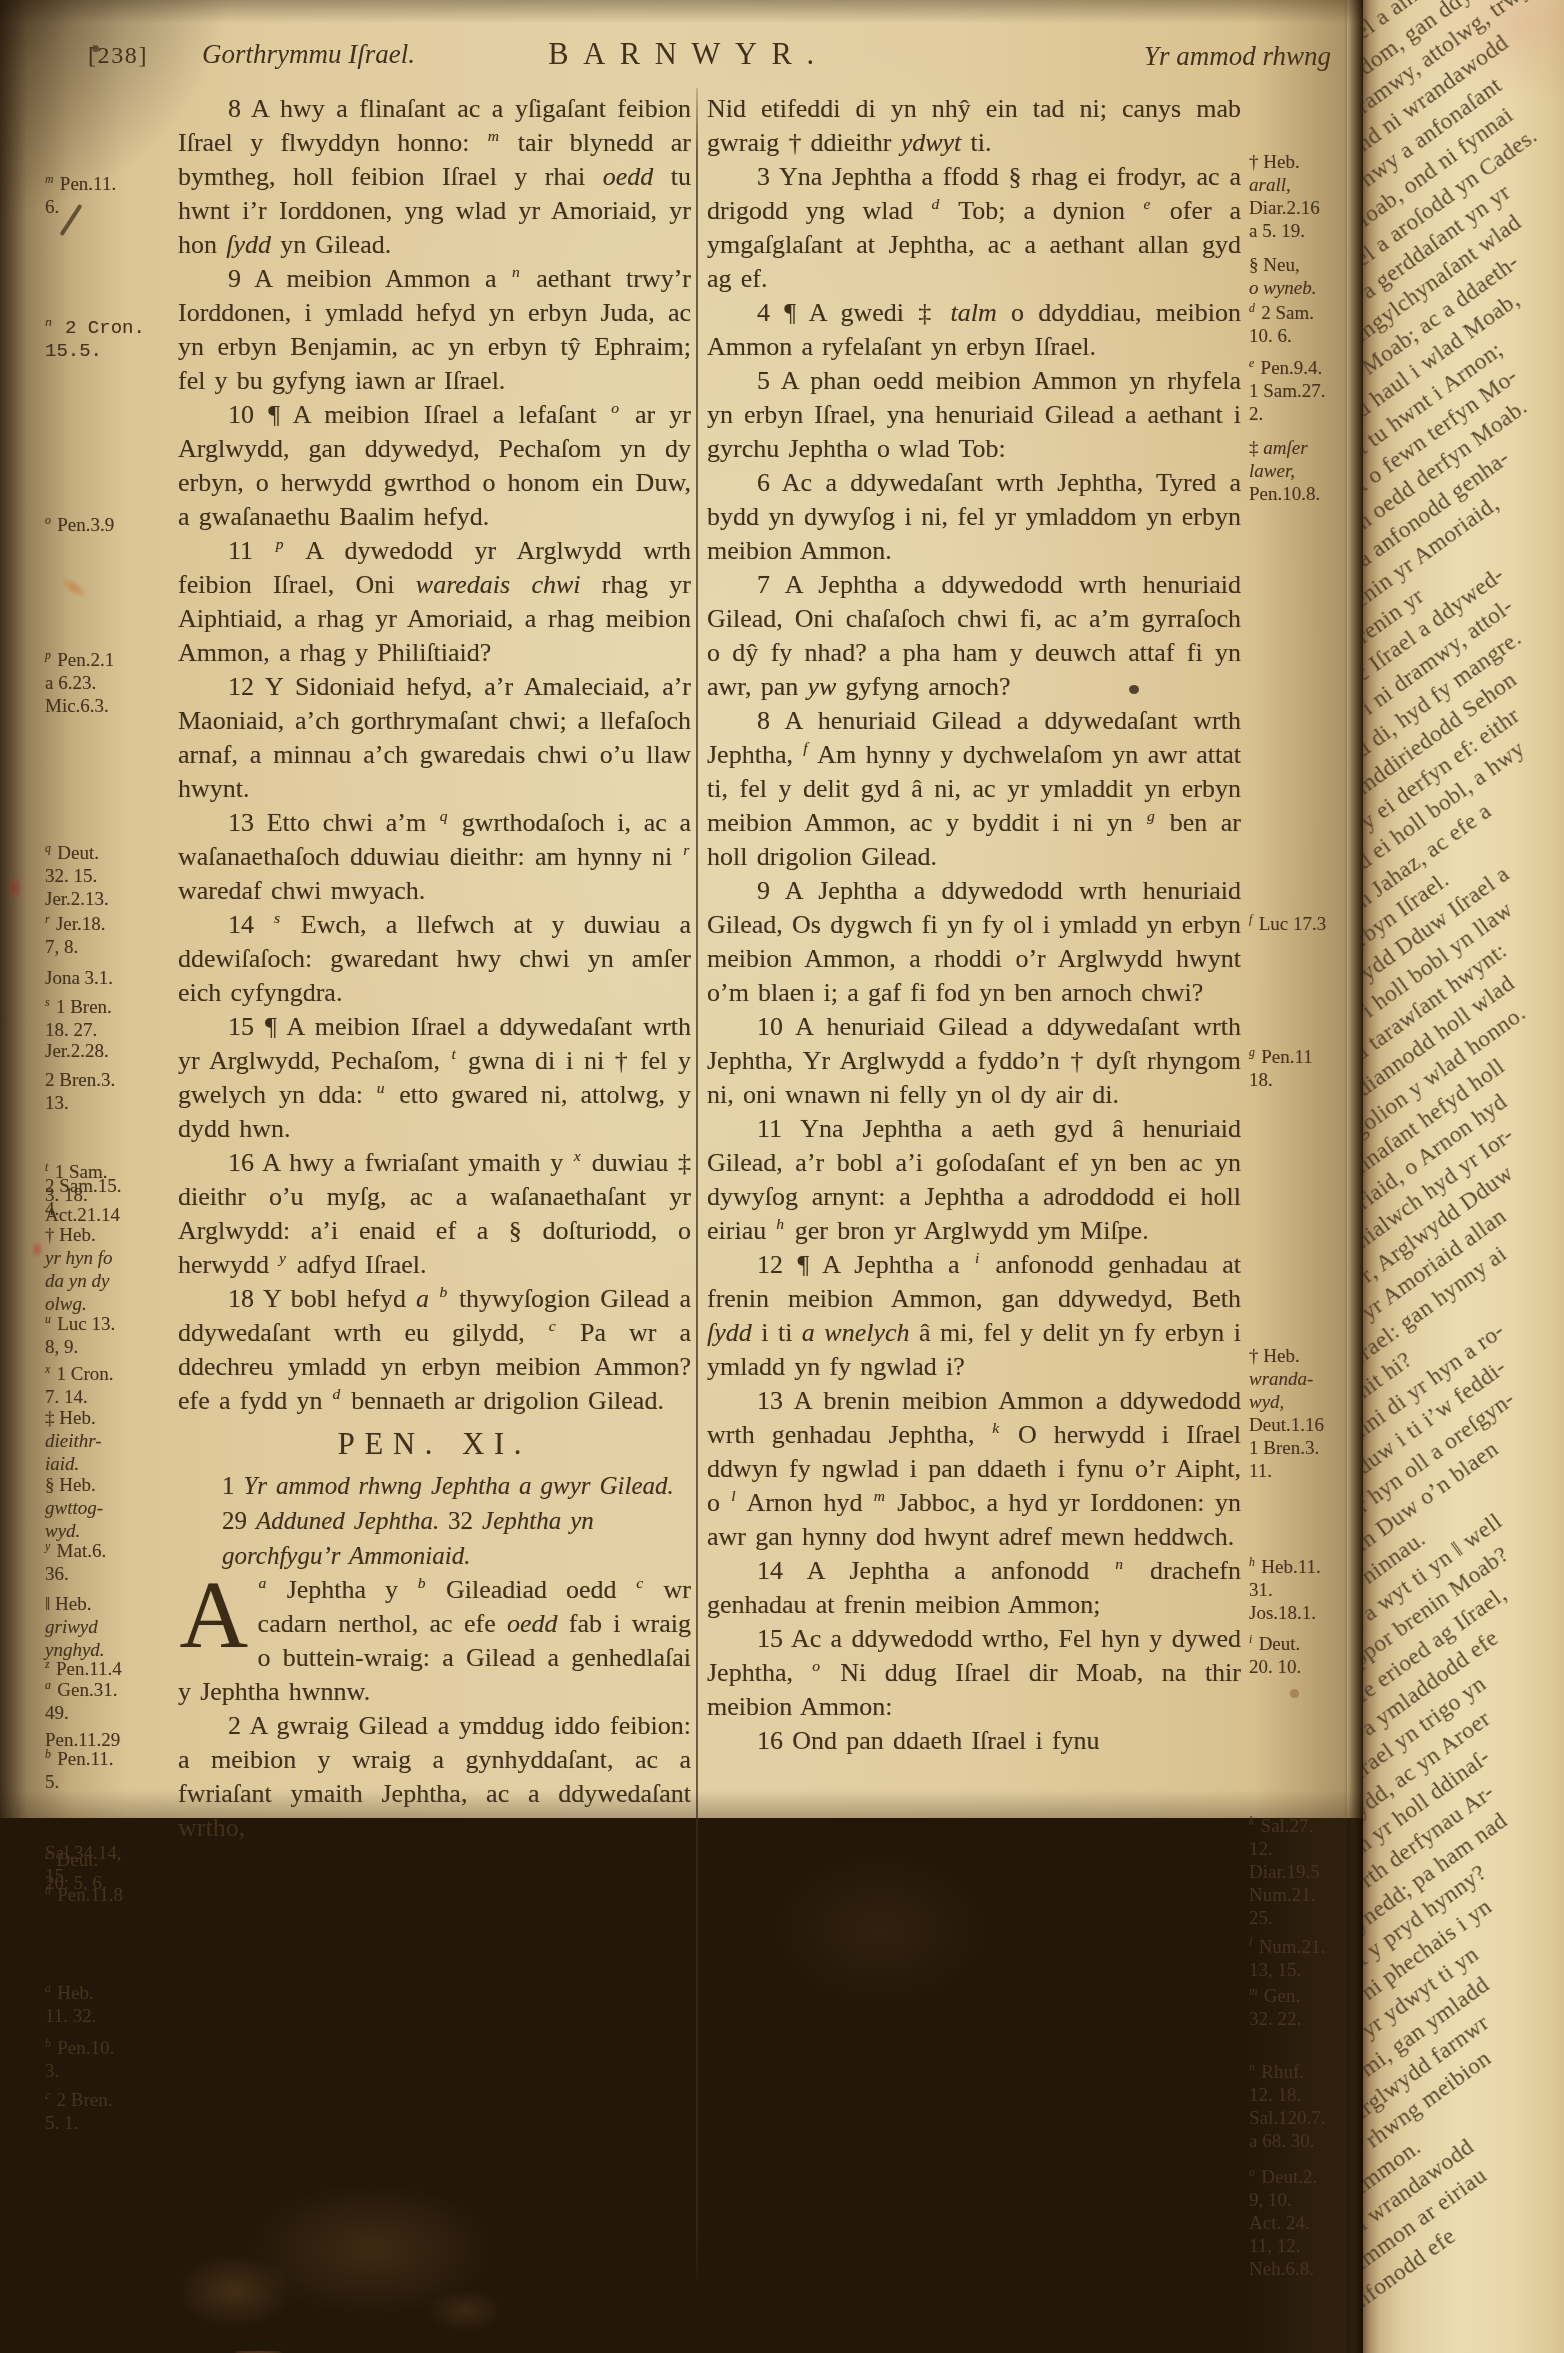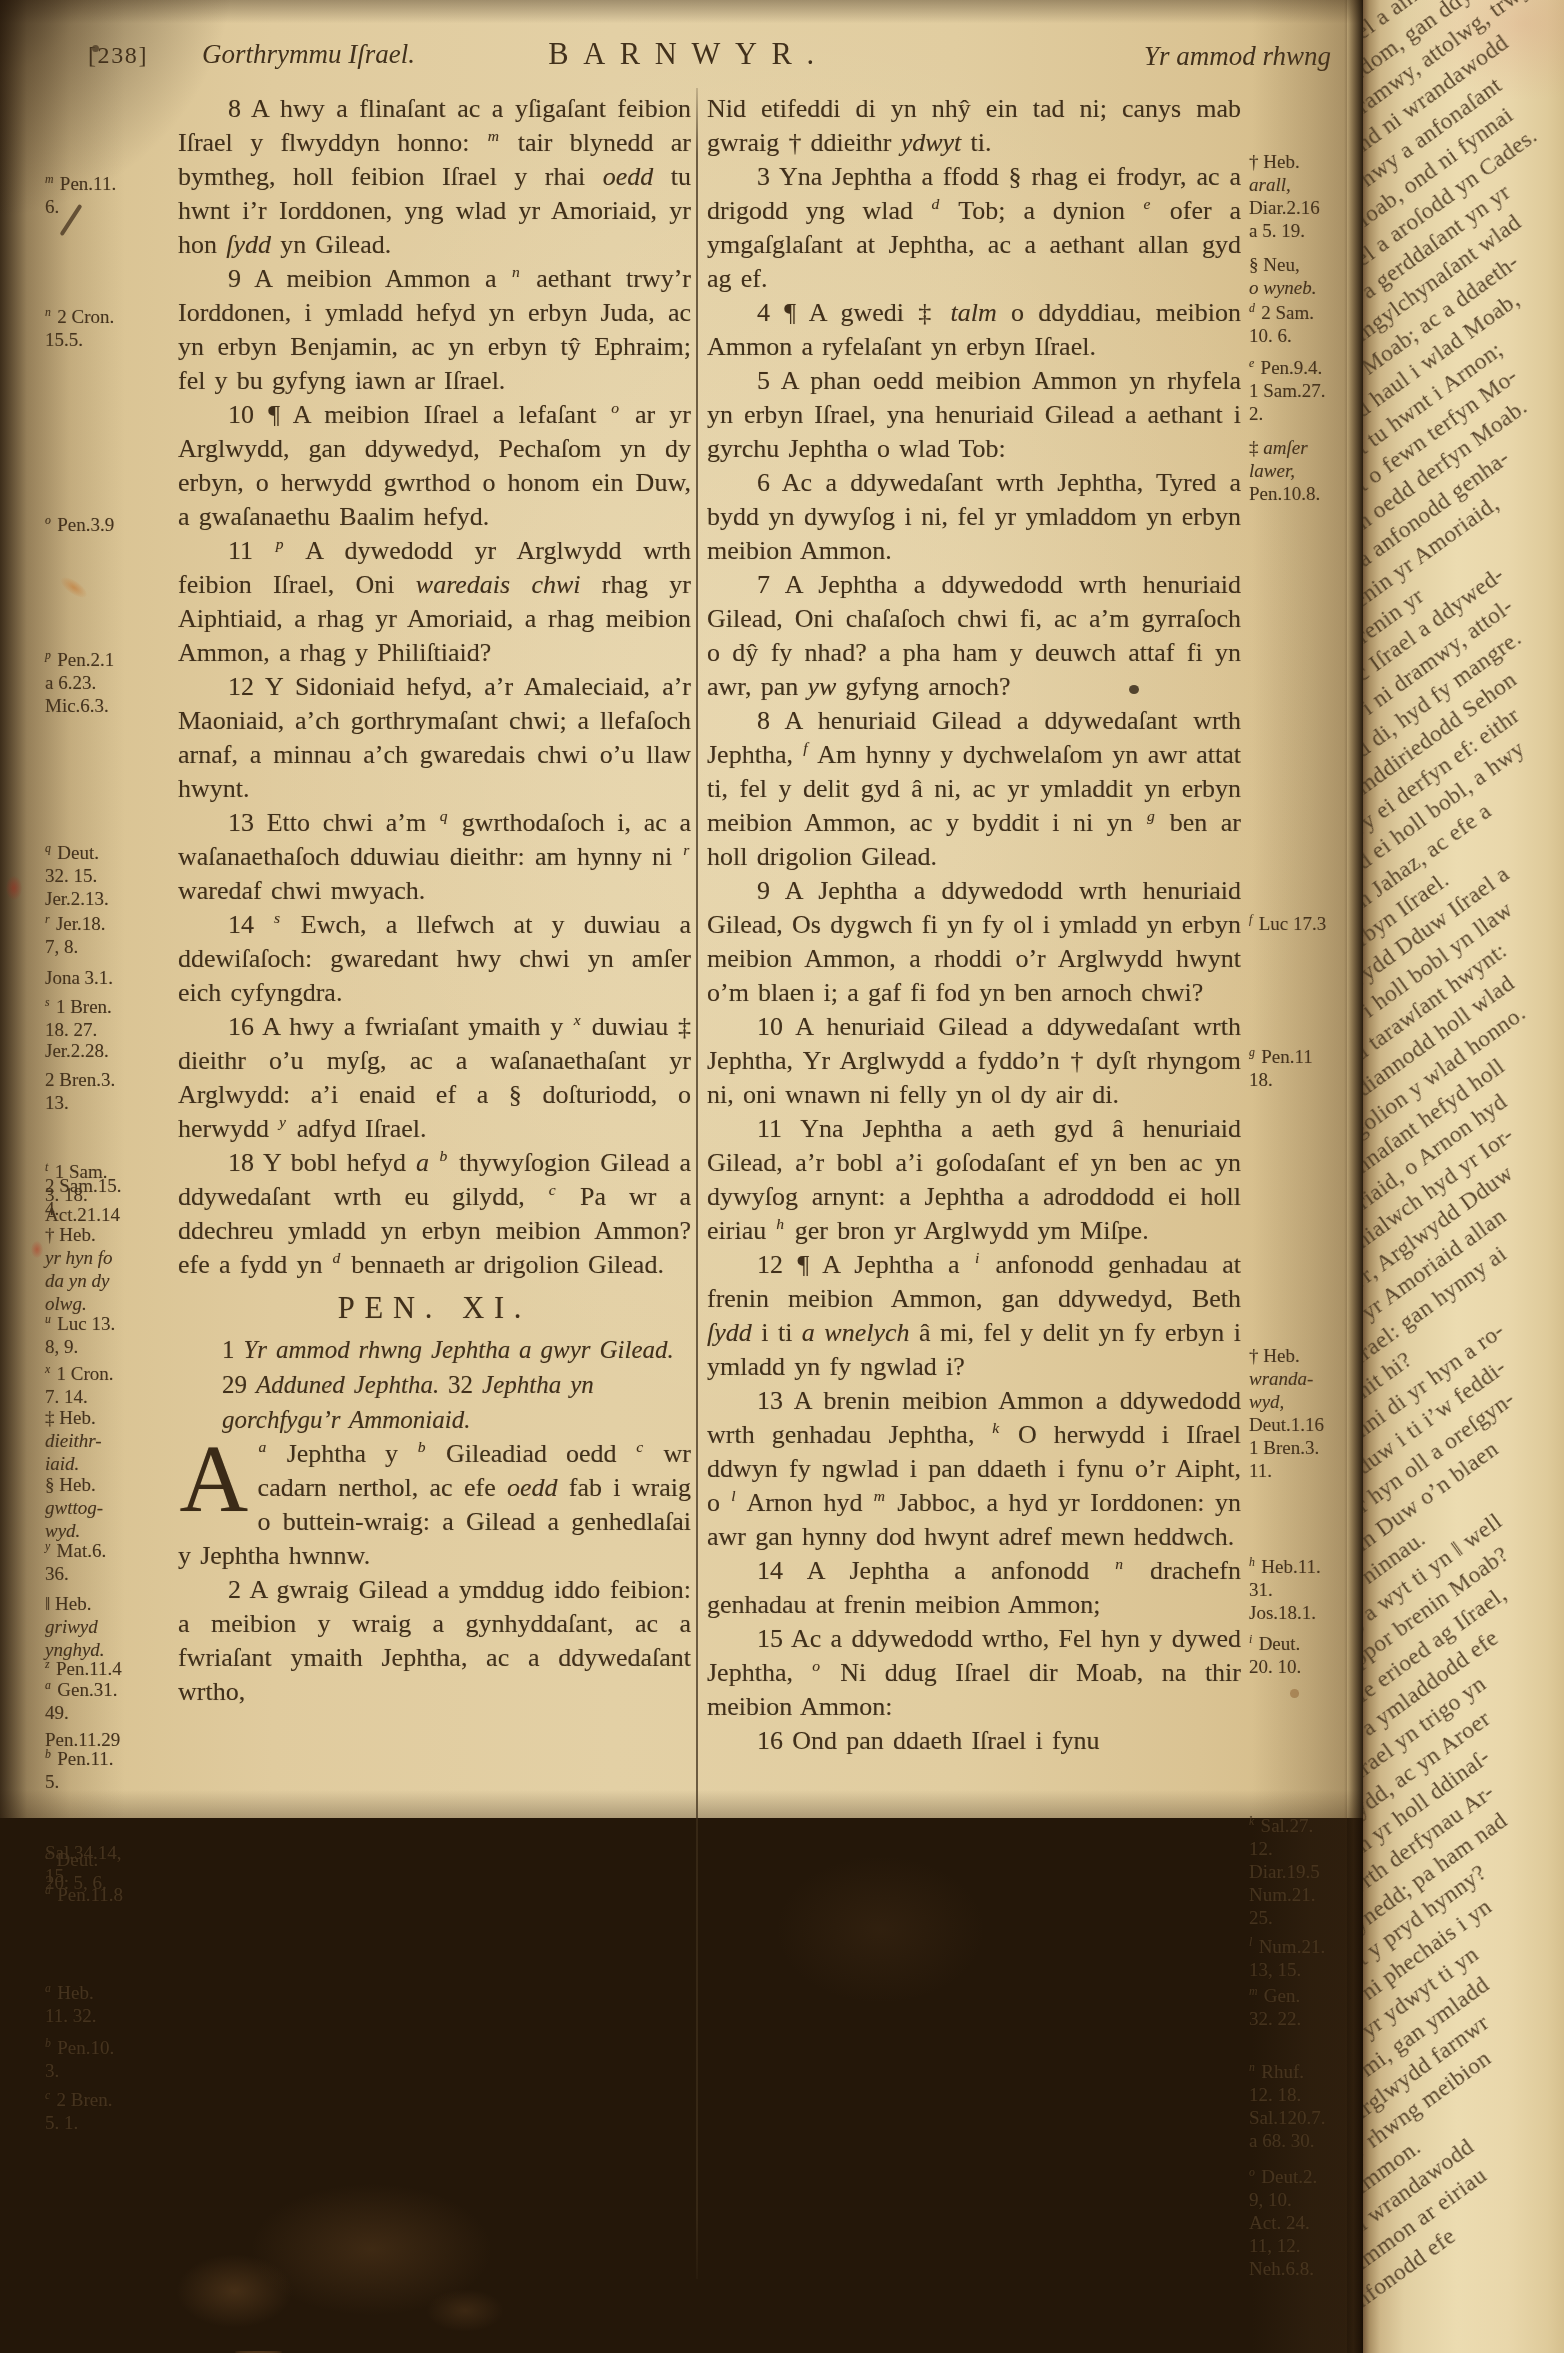--- a/index.html
+++ b/index.html
@@ -89,21 +89,21 @@
       <span class="run-right">Yr ammod rhwng</span>
     </div>
 
     <div class="rule-center"></div>
 
     <div class="margin margin-left" id="left-margin">
         <div class="note" style="top: 172px;">
           <div><sup>m</sup> Pen.11.</div>
           <div>6.</div>
         </div>
-        <div class="note" style="top: 305px;">
+        <div class="note" style="top: 317px; font-family: Liberation Mono, monospace;">
           <div><sup>n</sup> 2 Cron.</div>
           <div>15.5.</div>
         </div>
         <div class="note" style="top: 513px;">
           <div><sup>o</sup> Pen.3.9</div>
         </div>
         <div class="note" style="top: 648px;">
           <div><sup>p</sup> Pen.2.1</div>
           <div>a 6.23.</div>
           <div>Mic.6.3.</div>
@@ -214,20 +214,21 @@
         </div>
       </div>
     <div class="col left-col" id="left-col">
         <p class="verse">8 A hwy a flinaſant ac a yſigaſant feibion Iſrael y flwyddyn honno: <sup>m</sup> tair blynedd ar bymtheg, holl feibion Iſrael y rhai <i>oedd</i> tu hwnt i’r Iorddonen, yng wlad yr Amoriaid, yr hon <i>ſydd</i> yn Gilead.</p>
         <p class="verse">9 A meibion Ammon a <sup>n</sup> aethant trwy’r Iorddonen, i ymladd hefyd yn erbyn Juda, ac yn erbyn Benjamin, ac yn erbyn tŷ Ephraim; fel y bu gyfyng iawn ar Iſrael.</p>
         <p class="verse">10 ¶ A meibion Iſrael a lefaſant <sup>o</sup> ar yr Arglwydd, gan ddywedyd, Pechaſom yn dy erbyn, o herwydd gwrthod o honom ein Duw, a gwaſanaethu Baalim hefyd.</p>
         <p class="verse">11 <sup>p</sup> A dywedodd yr Arglwydd wrth feibion Iſrael, Oni <i>waredais chwi</i> rhag yr Aiphtiaid, a rhag yr Amoriaid, a rhag meibion Ammon, a rhag y Philiſtiaid?</p>
         <p class="verse">12 Y Sidoniaid hefyd, a’r Amaleciaid, a’r Maoniaid, a’ch gorthrymaſant chwi; a llefaſoch arnaf, a minnau a’ch gwaredais chwi o’u llaw hwynt.</p>
         <p class="verse">13 Etto chwi a’m <sup>q</sup> gwrthodaſoch i, ac a waſanaethaſoch dduwiau dieithr: am hynny ni <sup>r</sup> waredaf chwi mwyach.</p>
         <p class="verse">14 <sup>s</sup> Ewch, a llefwch at y duwiau a ddewiſaſoch: gwaredant hwy chwi yn amſer eich cyfyngdra.</p>
+        <p class="verse">15 ¶ A meibion Iſrael a ddywedaſant wrth yr Arglwydd, Pechaſom, <sup>t</sup> gwna di i ni † fel y gwelych yn dda: <sup>u</sup> etto gwared ni, attolwg, y dydd hwn.</p>
         <p class="verse">16 A hwy a fwriaſant ymaith y <sup>x</sup> duwiau ‡ dieithr o’u myſg, ac a waſanaethaſant yr Arglwydd: a’i enaid ef a § doſturiodd, o herwydd <sup>y</sup> adfyd Iſrael.</p>
         <p class="verse">18 Y bobl hefyd <i>a</i> <sup>b</sup> thywyſogion Gilead a ddywedaſant wrth eu gilydd, <sup>c</sup> Pa wr a ddechreu ymladd yn erbyn meibion Ammon? efe a fydd yn <sup>d</sup> bennaeth ar drigolion Gilead.</p>
         <div class="chapter-heading">PEN. XI.</div>
         <p class="summary">1 <i>Yr ammod rhwng Jephtha a gwyr Gilead.</i> 29 <i>Adduned Jephtha.</i> 32 <i>Jephtha yn gorchfygu’r Ammoniaid.</i></p>
         <p class="verse dropcap-para"><span class="dropcap">A</span><span><sup>a</sup> Jephtha y <sup>b</sup> Gileadiad oedd <sup>c</sup> wr cadarn nerthol, ac efe <i>oedd</i> fab i wraig o buttein-wraig: a Gilead a genhedlaſai y Jephtha hwnnw.</span></p>
         <p class="verse">2 A gwraig Gilead a ymddug iddo feibion: a meibion y wraig a gynhyddaſant, ac a fwriaſant ymaith Jephtha, ac a ddywedaſant wrtho,</p>
       </div>
     <div class="col right-col" id="right-col">
         <p class="verse noindent">Nid etifeddi di yn nhŷ ein tad ni; canys mab gwraig † ddieithr <i>ydwyt</i> ti.</p>
         <p class="verse">3 Yna Jephtha a ffodd § rhag ei frodyr, ac a drigodd yng wlad <sup>d</sup> Tob; a dynion <sup>e</sup> ofer a ymgaſglaſant at Jephtha, ac a aethant allan gyd ag ef.</p>

